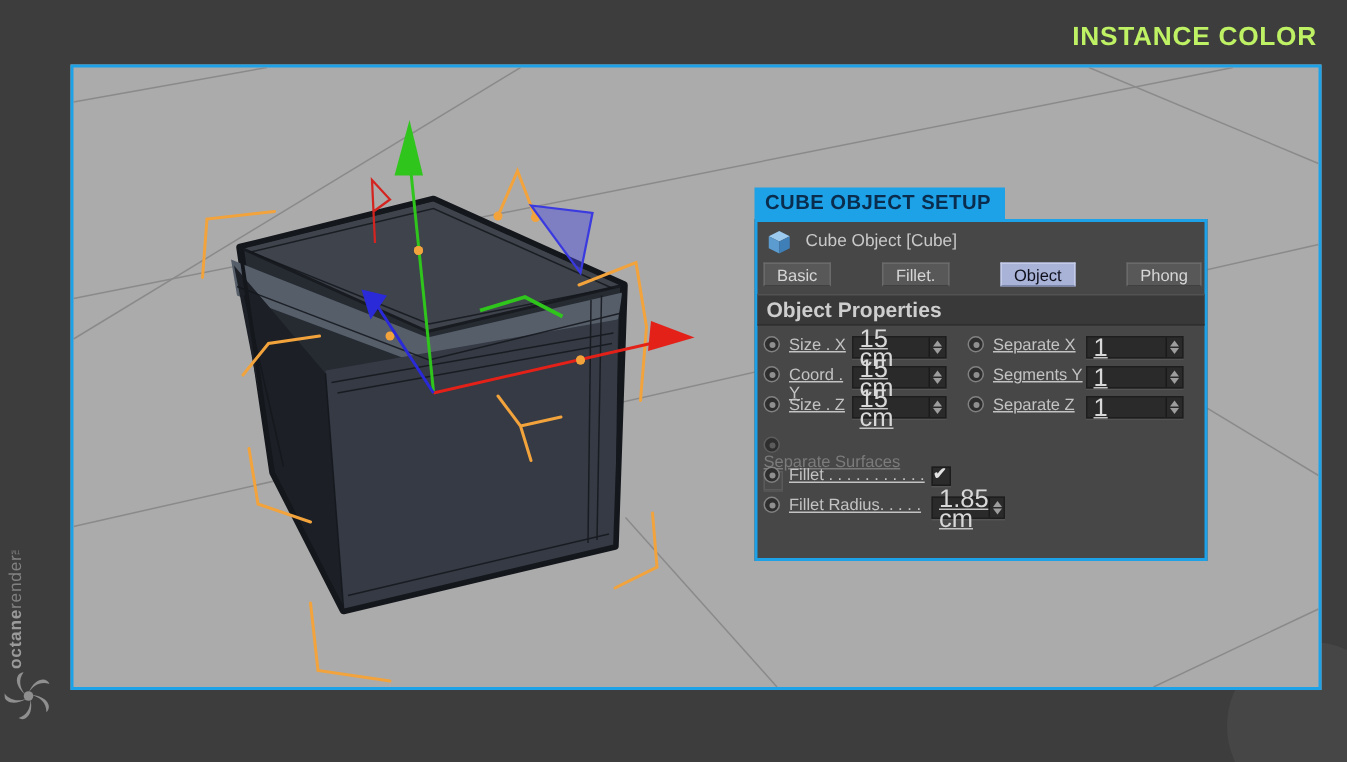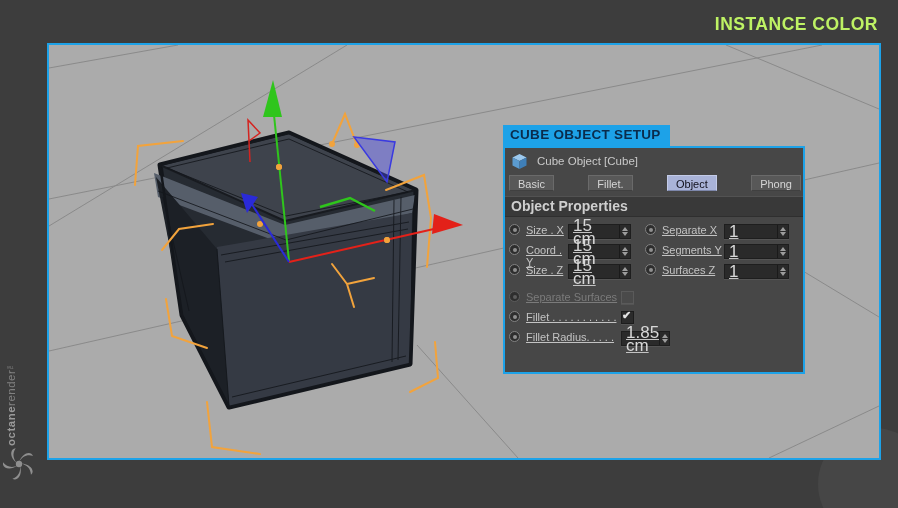--- a/index.html
+++ b/index.html
@@ -55,21 +55,21 @@
     padding:0 8px;margin-right:2px;border:1px solid #6a6a6a;
     border-bottom-color:#404040;box-sizing:border-box;height:16px;cursor:default;
   }
   .tab.active{background:#a9b3d8;color:#10101c;border-color:#c3cbe8;border-bottom-color:#7d87ab;}
   .section-header{
     background:#393939;color:#cecece;font-size:14px;font-weight:bold;
     padding:1px 0 2px 6px;border-top:1px solid #525252;border-bottom:1px solid #2f2f2f;
   }
   .props{padding-top:7px;}
   .prow{display:flex;align-items:flex-start;height:20px;padding-left:4px;font-size:11px;color:#c3c3c3;text-decoration:underline;}
-  .prow.dim{color:#7b7b7b;}
+  .prow.dim{color:#7b7b7b;flex-direction:column;}
   .gap{margin-top:7px;}
   .radio{
     width:9px;height:9px;border-radius:50%;border:1px solid #828282;background:#2e2e2e;
     margin-right:6px;position:relative;flex:none;
   }
   .radio::after{
     content:"";position:absolute;left:2.5px;top:2.5px;width:4px;height:4px;
     border-radius:50%;background:#8f8f8f;
   }
   .radio.dim{border-color:#5c5c5c;}
@@ -267,21 +267,21 @@
           <span class="radio"></span>
           <span class="plabel">Size . Z</span>
           <span class="field w63">
             <span class="val">15 cm</span>
             <span class="stepper">
                 <span class="arr-up"></span>
                 <span class="arr-dn"></span>
               </span>
           </span>
           <span class="radio"></span>
-          <span class="plabel2">Surfaces Z</span>
+          <span class="plabel2">Separate Z</span>
           <span class="field w65">
             <span class="val">1</span>
             <span class="stepper">
                 <span class="arr-up"></span>
                 <span class="arr-dn"></span>
               </span>
           </span>
         </div>
 
         <div class="prow dim gap">

